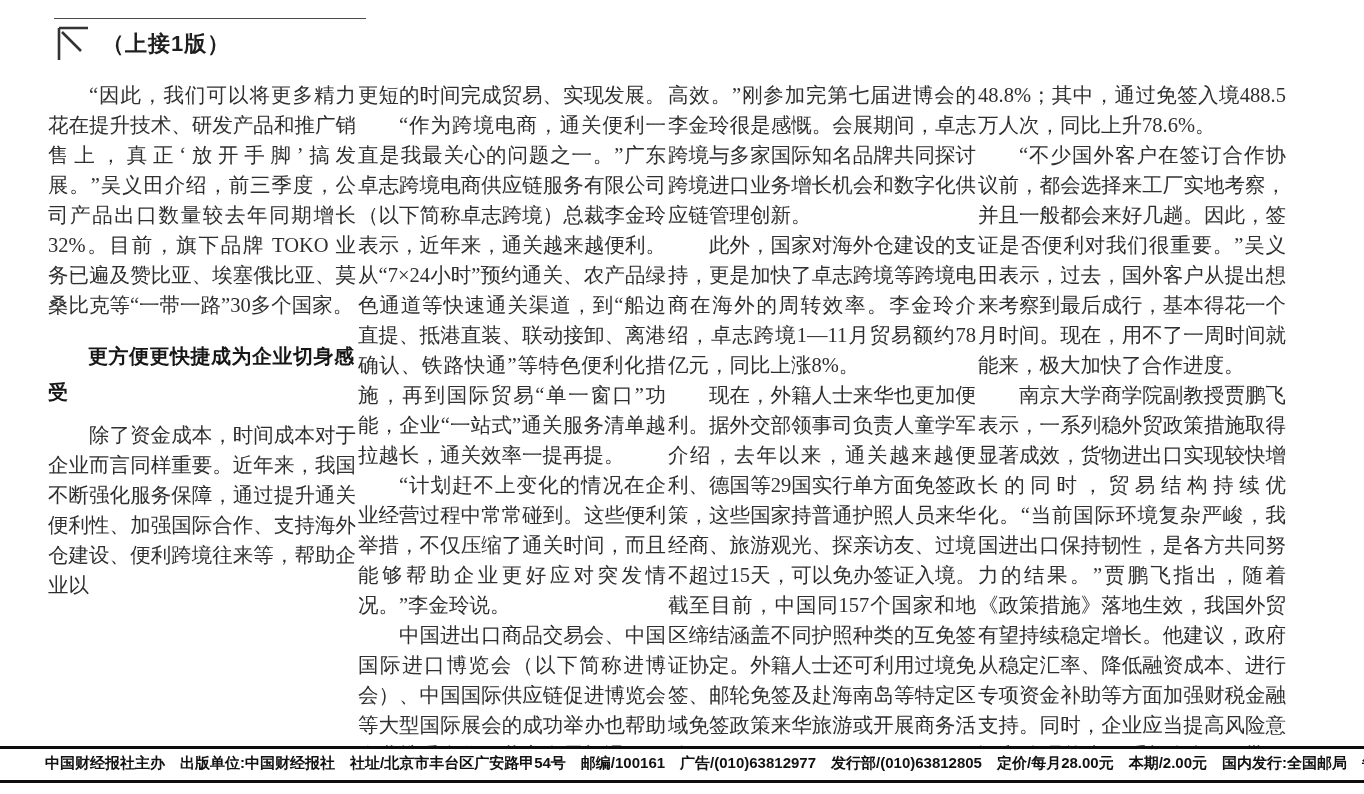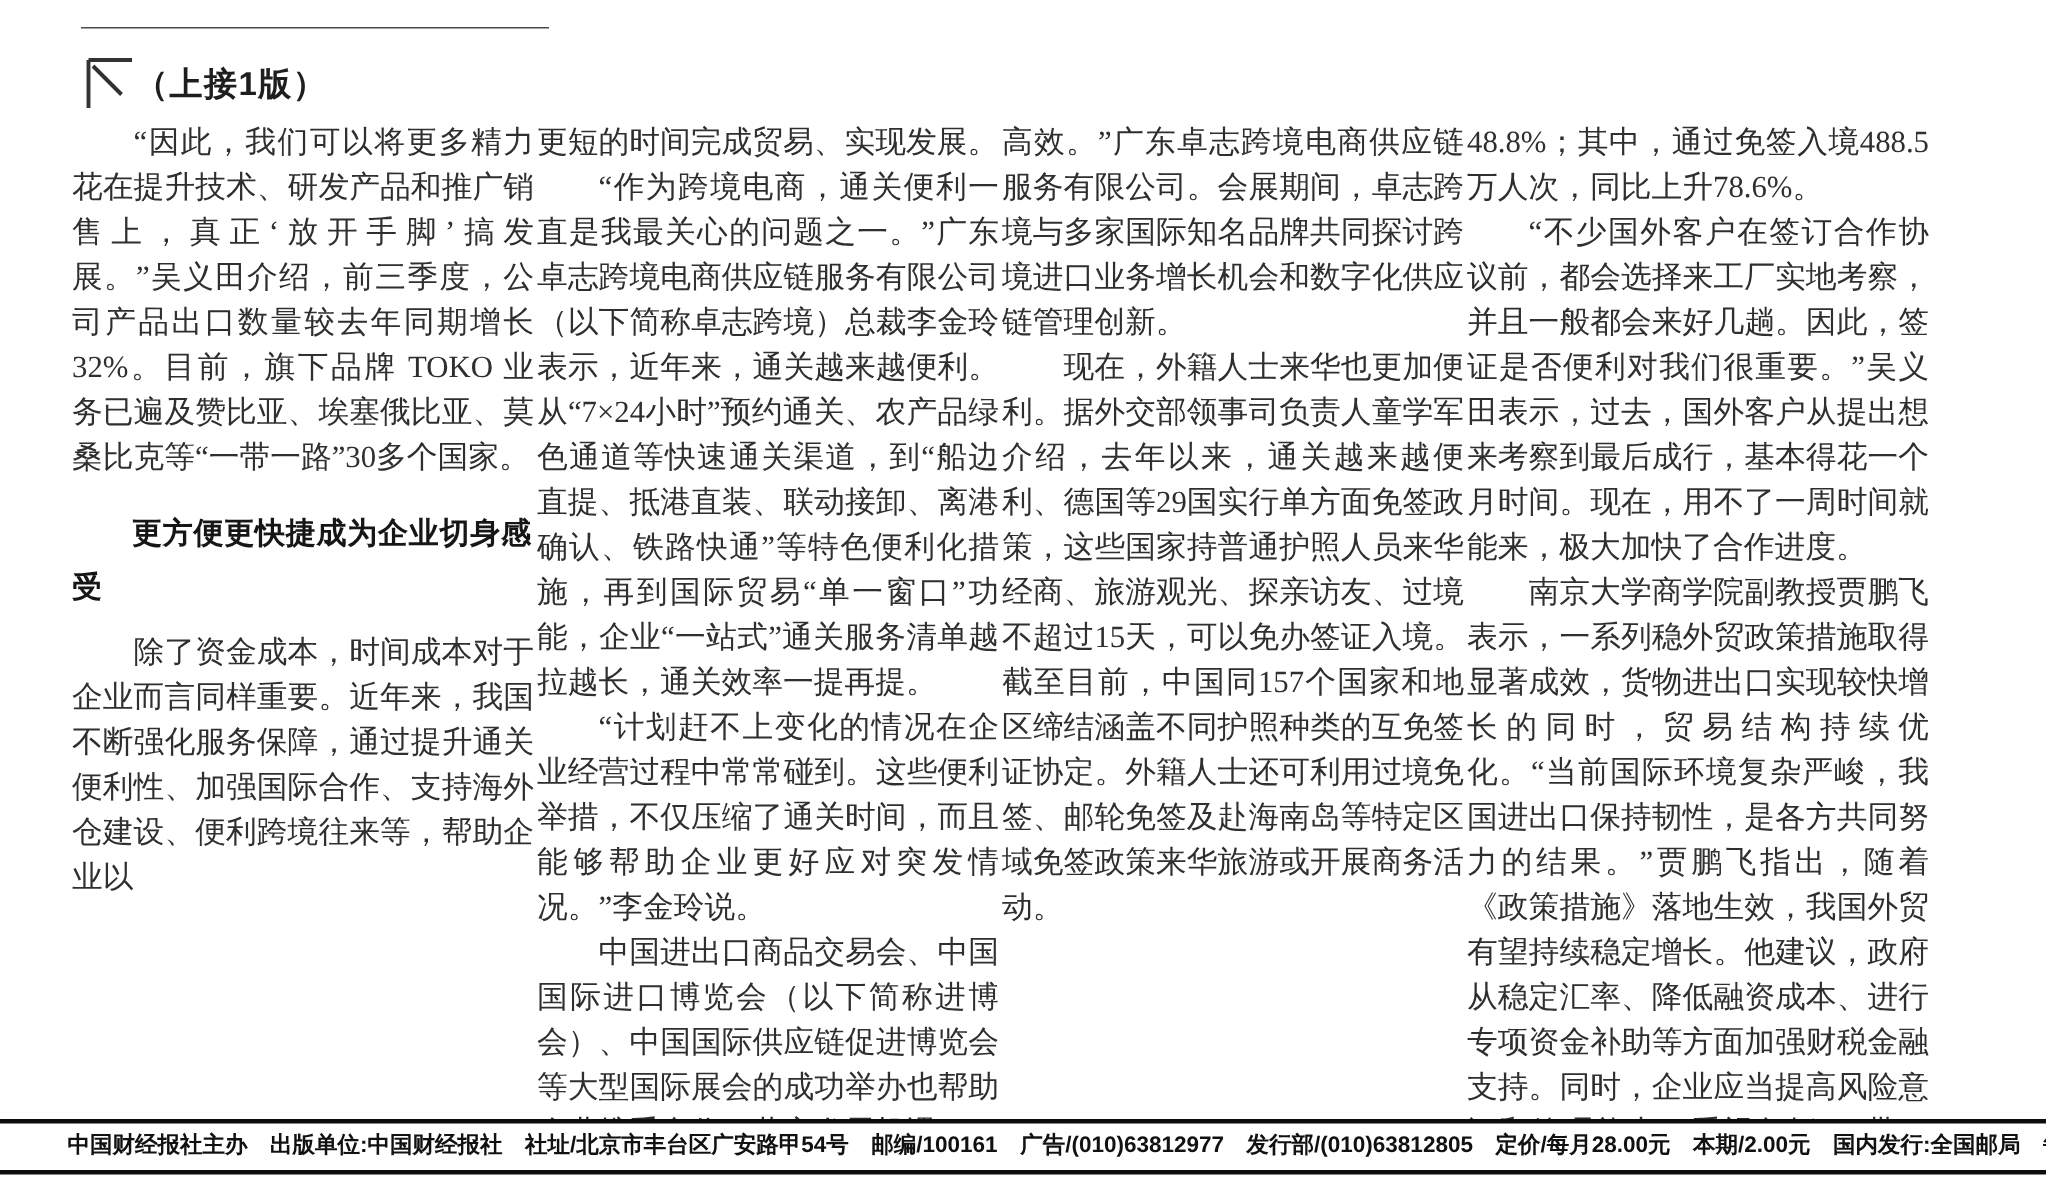--- a/index.html
+++ b/index.html
@@ -8,21 +8,21 @@
     background:#ffffff;
     font-family:"Liberation Serif","DejaVu Serif",serif;
   }
   .article-area{
     position:absolute;left:48px;top:18px;width:1286px;height:726px;
   }
   .top-rule{
     position:absolute;left:6px;top:0;width:312px;height:1px;background:#4a4a4a;
   }
   .continuation{
-    position:absolute;left:8px;top:20px;display:flex;align-items:center;
+    position:absolute;left:8px;top:8px;display:flex;align-items:center;gap:12px;
   }
   .corner-mark{display:block;}
   .continuation-label{
     font-family:"Liberation Sans","DejaVu Sans",sans-serif;
     font-weight:bold;font-size:22px;color:#1e1e1e;letter-spacing:1px;
   }
   .columns{
     position:absolute;left:0;top:44px;display:flex;gap:2px;margin-top:18px;
   }
   .col{
@@ -72,21 +72,22 @@
         <h2>更方便更快捷成为企业切身感受</h2>
         <p class="indent">除了资金成本，时间成本对于企业而言同样重要。近年来，我国不断强化服务保障，通过提升通关便利性、加强国际合作、支持海外仓建设、便利跨境往来等，帮助企业以</p>
       </div>
       <div class="col">
         <p>更短的时间完成贸易、实现发展。</p>
         <p class="indent">“作为跨境电商，通关便利一直是我最关心的问题之一。”广东卓志跨境电商供应链服务有限公司（以下简称卓志跨境）总裁李金玲表示，近年来，通关越来越便利。从“7×24小时”预约通关、农产品绿色通道等快速通关渠道，到“船边直提、抵港直装、联动接卸、离港确认、铁路快通”等特色便利化措施，再到国际贸易“单一窗口”功能，企业“一站式”通关服务清单越拉越长，通关效率一提再提。</p>
         <p class="indent">“计划赶不上变化的情况在企业经营过程中常常碰到。这些便利举措，不仅压缩了通关时间，而且能够帮助企业更好应对突发情况。”李金玲说。</p>
         <p class="indent">中国进出口商品交易会、中国国际进口博览会（以下简称进博会）、中国国际供应链促进博览会等大型国际展会的成功举办也帮助企业携手合作、共享发展机遇。</p>
       </div>
       <div class="col">
-        <p>高效。”广东卓志跨境电商供应链服务有限公司。会展期间，卓志跨境与多家国际知名品牌共同探讨跨境进口业务增长机会和数字化供应链管理创新。</p>
+        <p>高效。”刚参加完第七届进博会的李金玲很是感慨。会展期间，卓志跨境与多家国际知名品牌共同探讨跨境进口业务增长机会和数字化供应链管理创新。</p>
+        <p class="indent">此外，国家对海外仓建设的支持，更是加快了卓志跨境等跨境电商在海外的周转效率。李金玲介绍，卓志跨境1—11月贸易额约78亿元，同比上涨8%。</p>
         <p class="indent">现在，外籍人士来华也更加便利。据外交部领事司负责人童学军介绍，去年以来，通关越来越便利、德国等29国实行单方面免签政策，这些国家持普通护照人员来华经商、旅游观光、探亲访友、过境不超过15天，可以免办签证入境。截至目前，中国同157个国家和地区缔结涵盖不同护照种类的互免签证协定。外籍人士还可利用过境免签、邮轮免签及赴海南岛等特定区域免签政策来华旅游或开展商务活动。</p>
       </div>
       <div class="col">
         <p>48.8%；其中，通过免签入境488.5万人次，同比上升78.6%。</p>
         <p class="indent">“不少国外客户在签订合作协议前，都会选择来工厂实地考察，并且一般都会来好几趟。因此，签证是否便利对我们很重要。”吴义田表示，过去，国外客户从提出想来考察到最后成行，基本得花一个月时间。现在，用不了一周时间就能来，极大加快了合作进度。</p>
         <p class="indent">南京大学商学院副教授贾鹏飞表示，一系列稳外贸政策措施取得显著成效，货物进出口实现较快增长的同时，贸易结构持续优化。“当前国际环境复杂严峻，我国进出口保持韧性，是各方共同努力的结果。”贾鹏飞指出，随着《政策措施》落地生效，我国外贸有望持续稳定增长。他建议，政府从稳定汇率、降低融资成本、进行专项资金补助等方面加强财税金融支持。同时，企业应当提高风险意识和管理能力，重视包括“一带一路”沿线国家在内的多元化贸易伙伴，积极走绿色、数字化转型道路。</p>
       </div>
     </div>
 
 </div>

